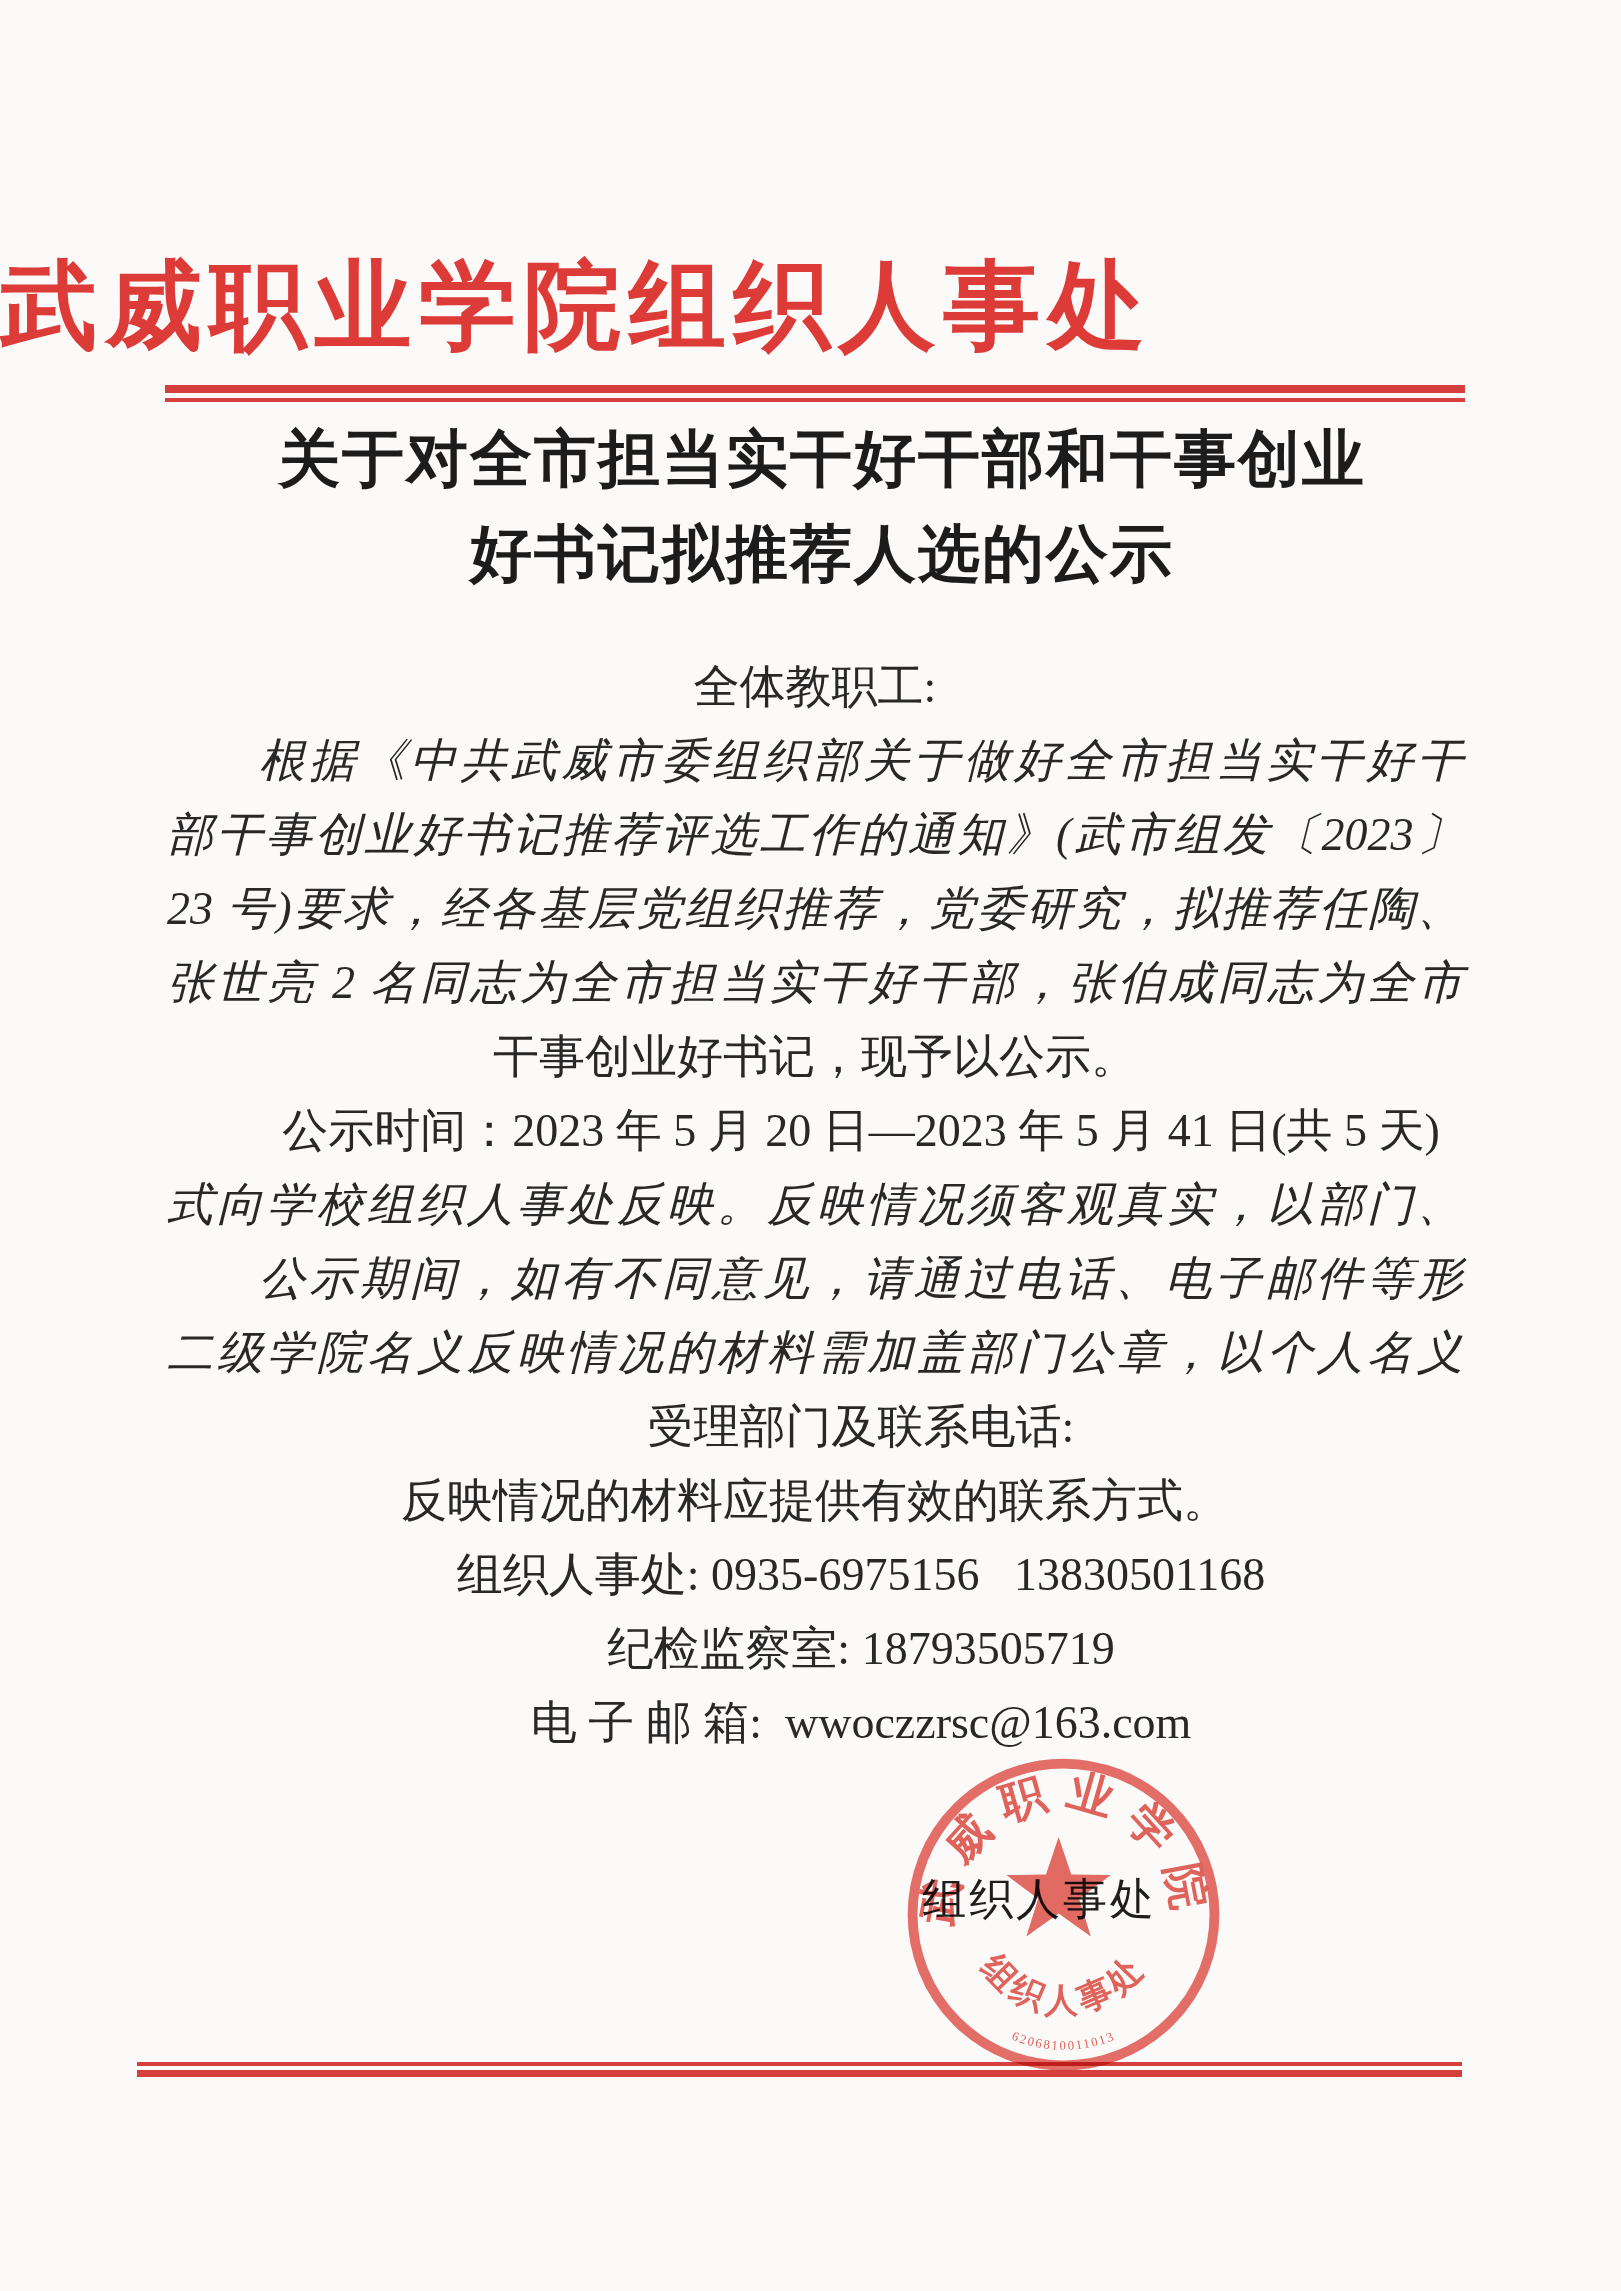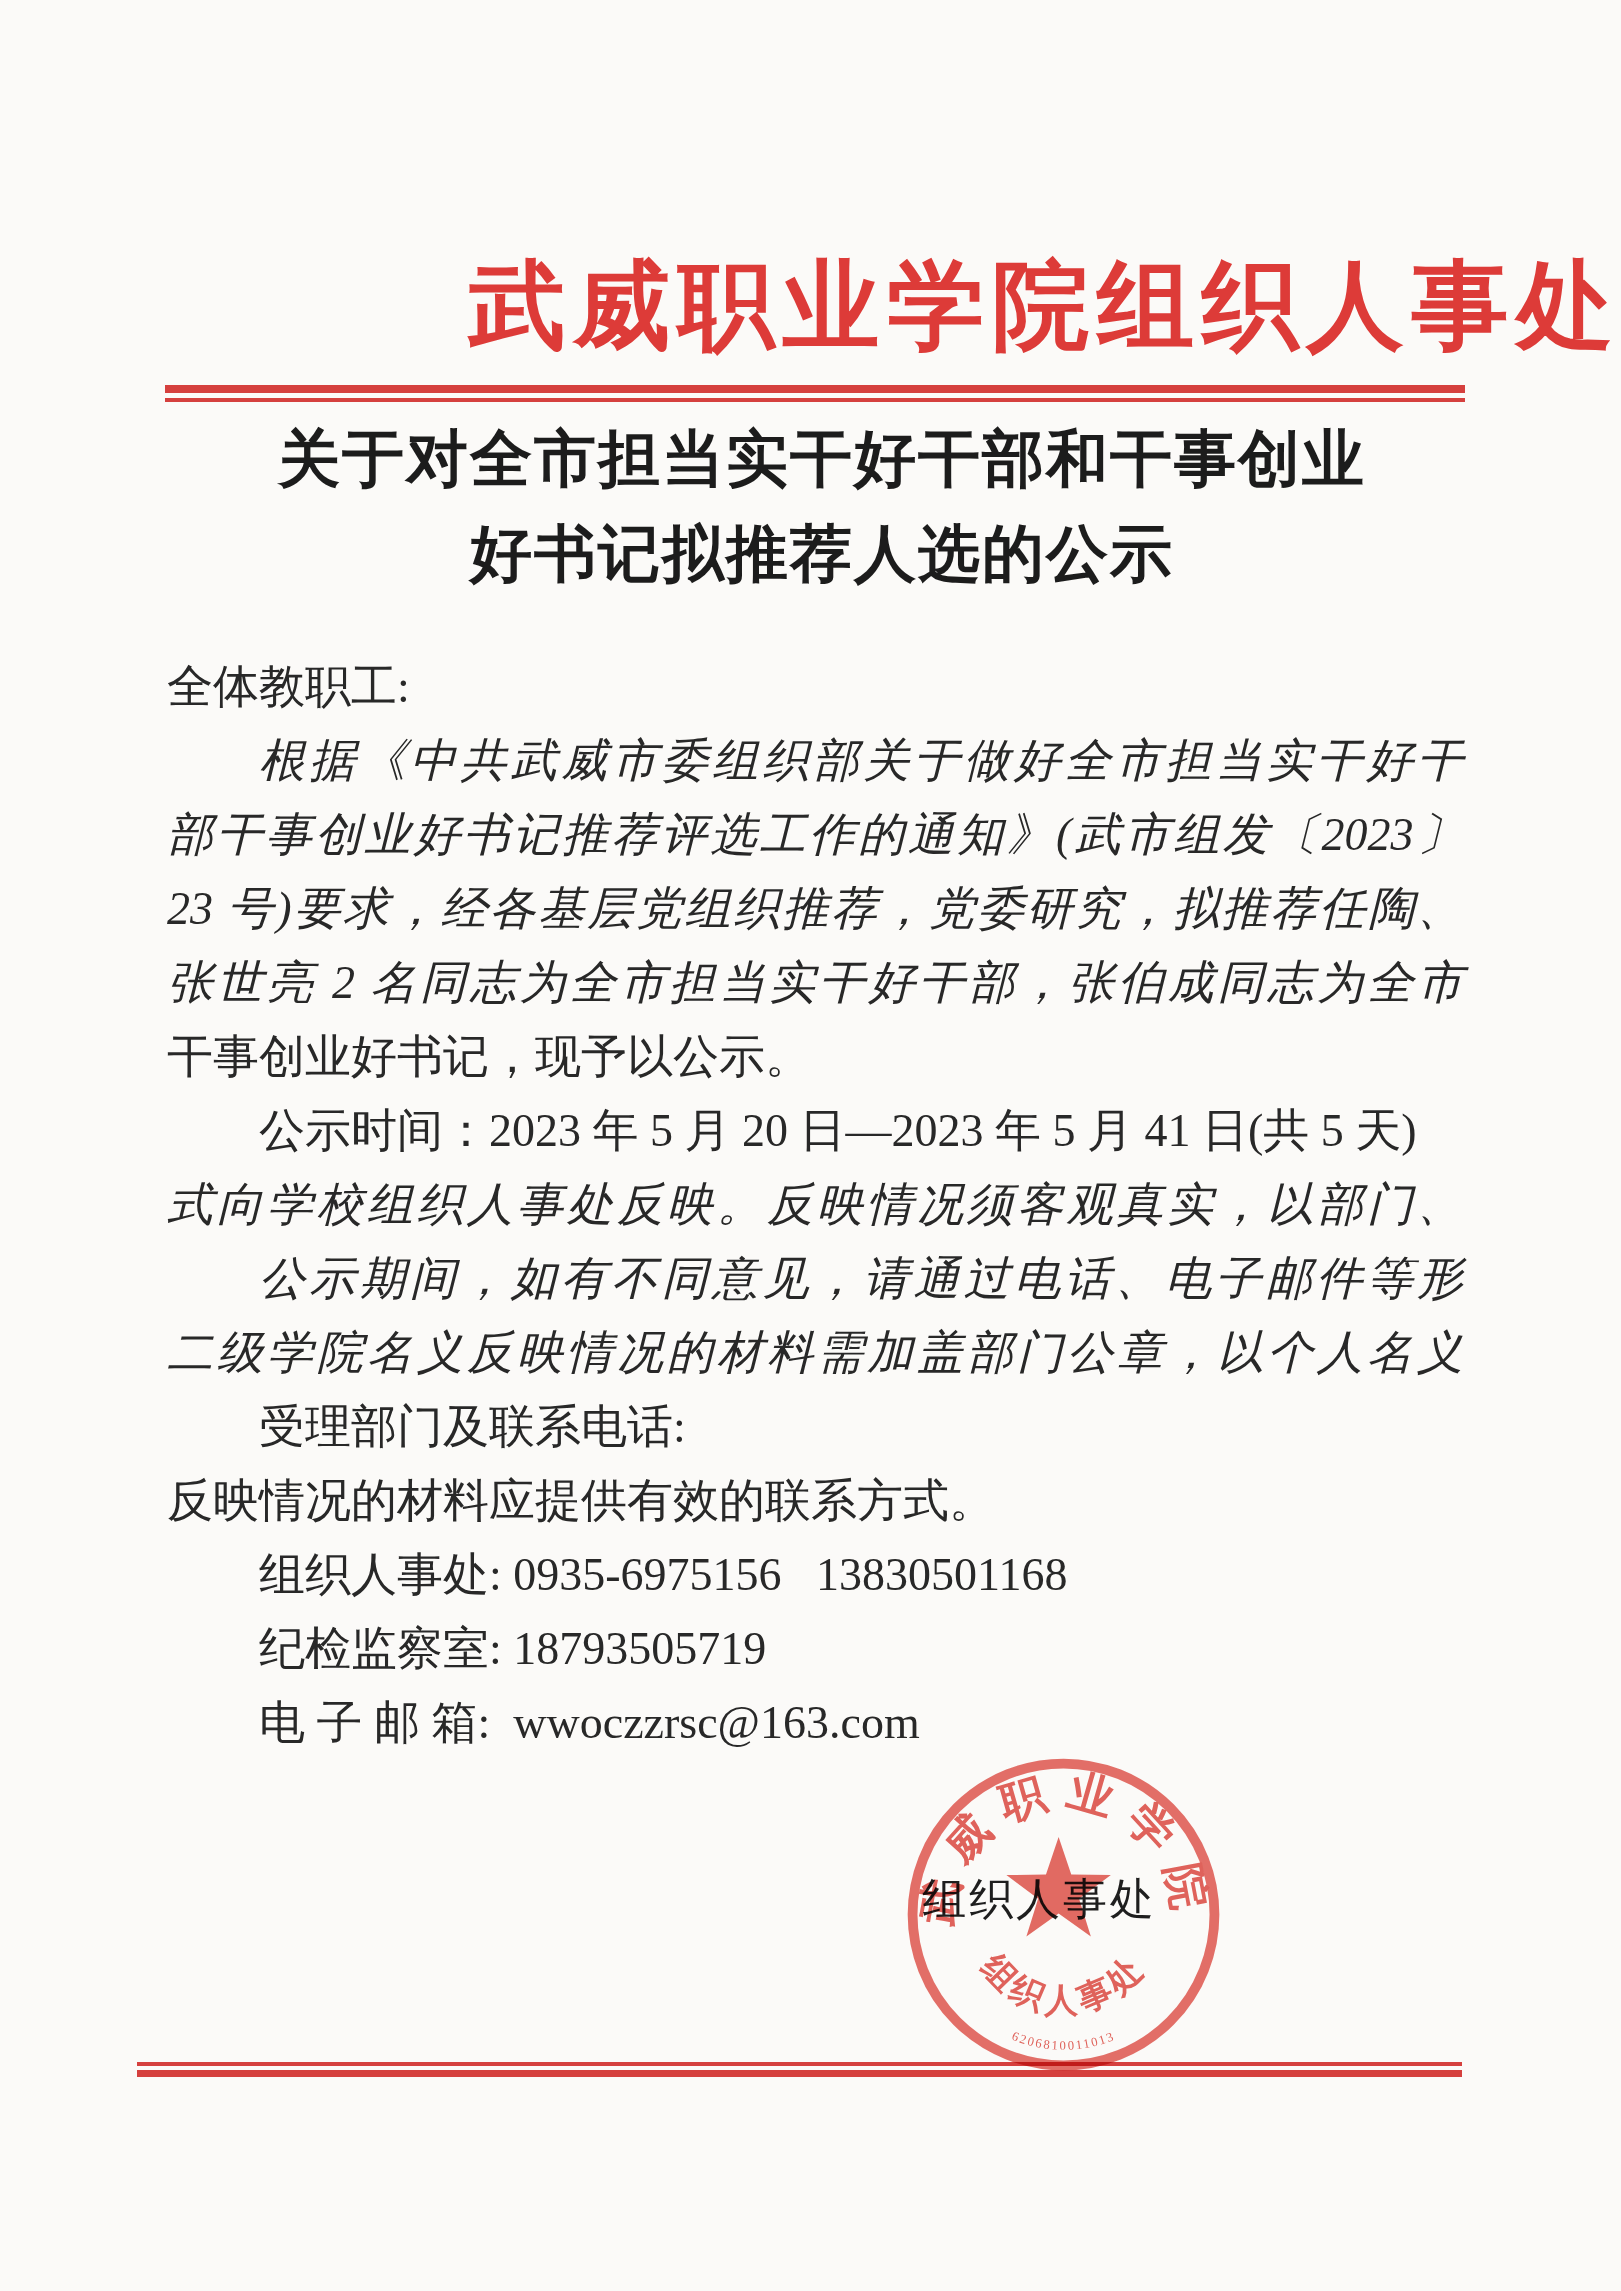--- a/index.html
+++ b/index.html
@@ -14,21 +14,21 @@
     position: relative;
     width: 1621px;
     height: 2292px;
     background: #fbfaf8;
     overflow: hidden;
     font-family: "Liberation Serif", "DejaVu Serif", serif;
   }
   .header-title {
     position: absolute;
     top: 243px; left: 0; width: 100%;
-    text-align: right;
+    text-align: left;
     font-size: 97px;
     line-height: 127px;
     font-weight: bold;
     letter-spacing: 7.8px;
     color: var(--brand-red);
     white-space: nowrap;
   }
   .rule { position: absolute; left: 165px; width: 1300px; }
   .rule-top { top: 385px; }
   .rule .thick { height: 7.8px; background: var(--rule-red); }
@@ -50,21 +50,21 @@
     padding-left: 23px;
   }
   .body-text {
     position: absolute;
     top: 650px; left: 167px; width: 1296px;
     font-size: 46px;
     line-height: 74px;
     color: var(--ink);
     z-index: 1;
   }
-  .body-text .line { white-space: pre-wrap; }
+  .body-text .line { white-space: pre-wrap; text-align: center; }
   .body-text .line.indent { text-indent: 2em; }
   .body-text .line.fill {
     white-space: normal;
     text-align: justify;
     text-align-last: justify;
     text-justify: inter-character;
     font-style: italic;
   }
   .signature {
     position: absolute;

